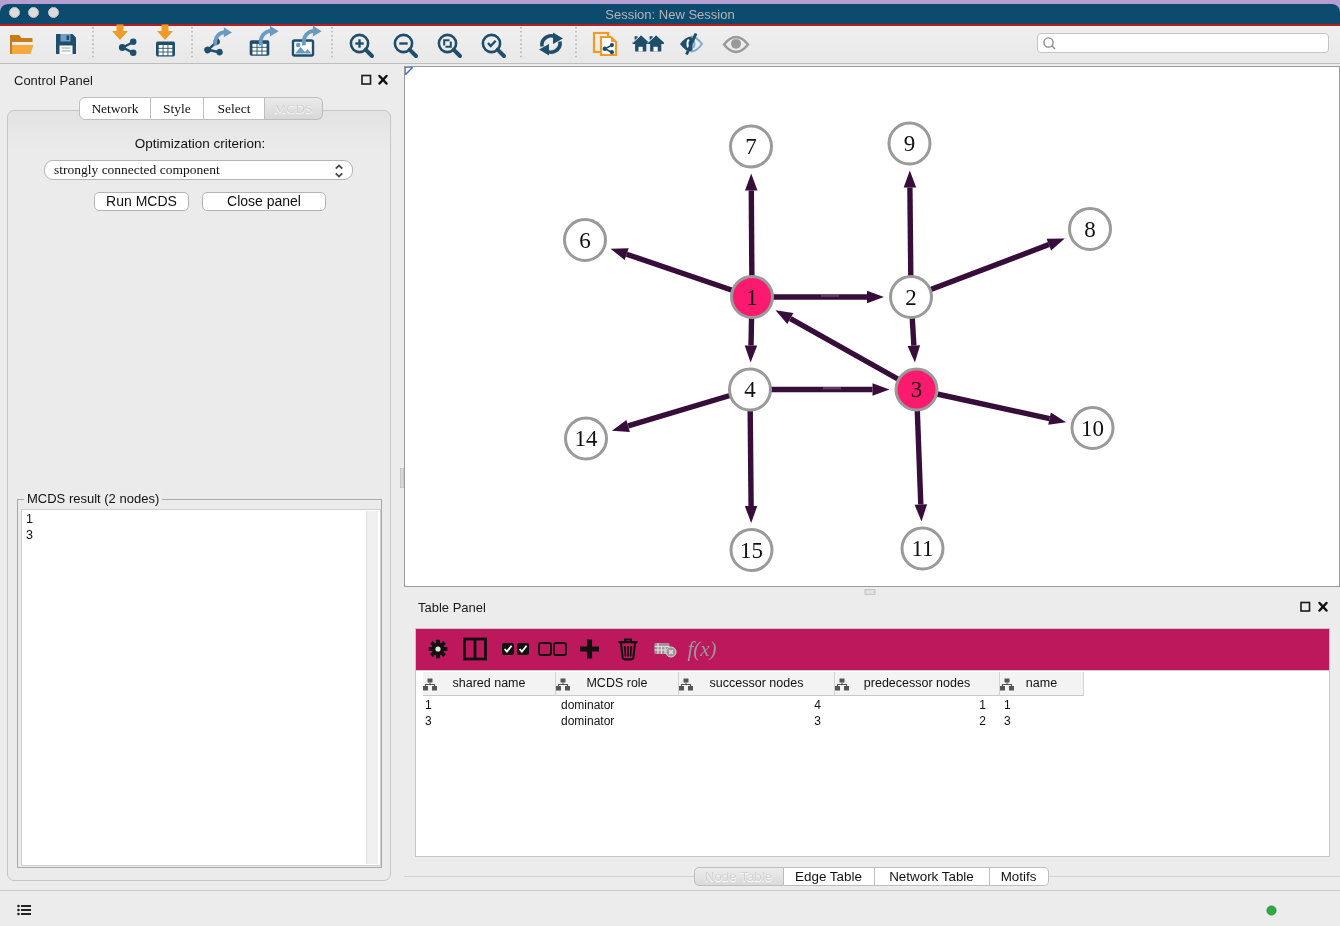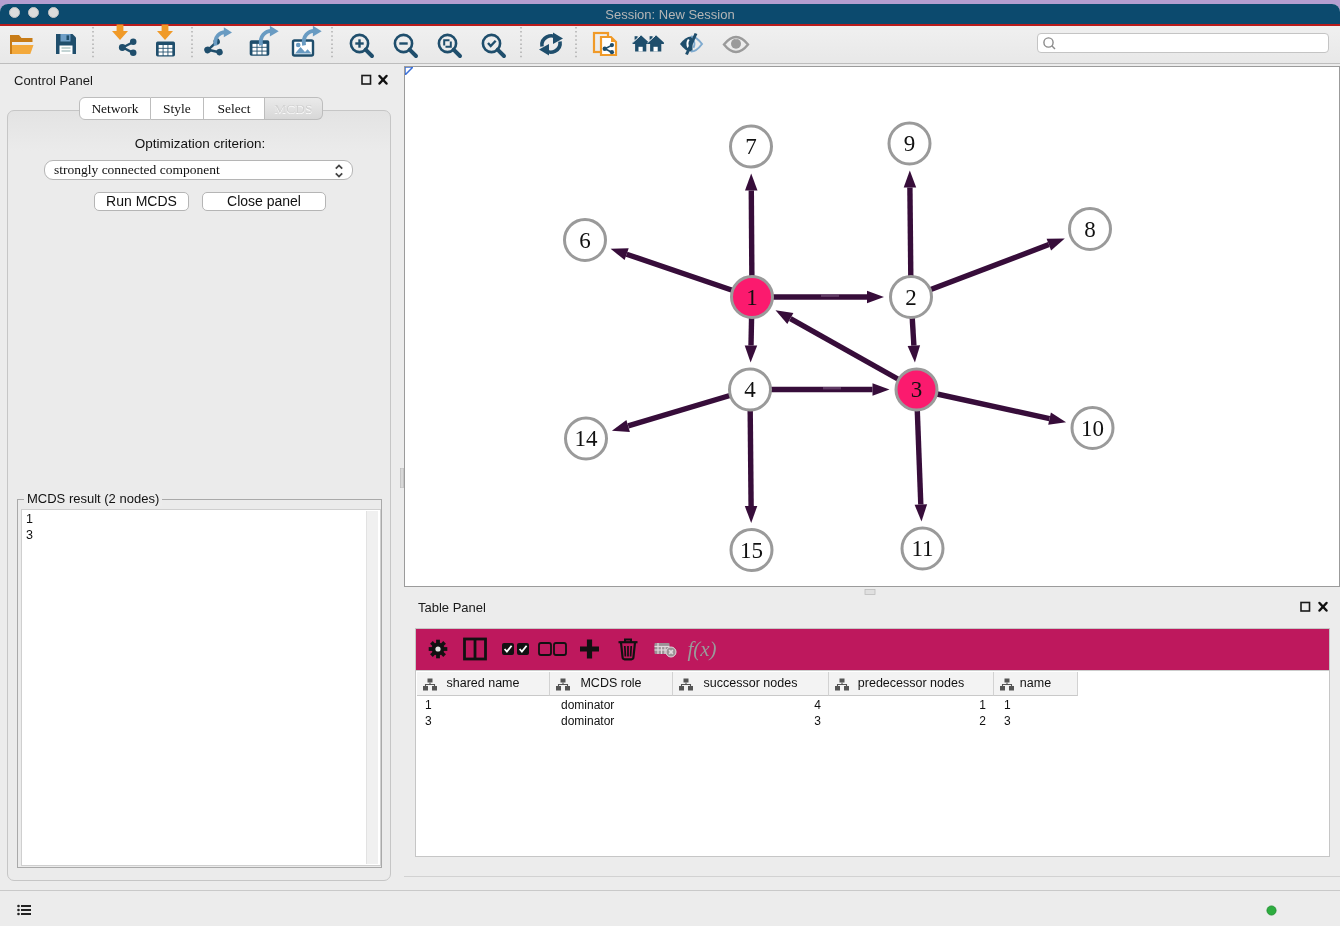--- a/index.html
+++ b/index.html
@@ -23,21 +23,21 @@
 #groupbox { position:absolute; left:17px; top:499px; width:365px; height:369px; border:1px solid #a9a9a9; }
 #grouplabel { position:absolute; left:24px; top:491px; background:#ececec; padding:0 3px; font-size:13px; color:#111; }
 #mcdstext { position:absolute; left:21px; top:509px; width:360px; height:357px; background:#fff; border:1px solid #cfcfcf; font-size:12.5px; color:#111; line-height:15.5px; padding:2px 0 0 4px; }
 #mcdsscroll { position:absolute; right:2px; top:1px; width:12px; height:353px; background:#f0f0f0; border-left:1px solid #e2e2e2; }
 #sccwin { position:absolute; left:404px; top:66px; width:936px; height:521px; border:1px solid #9b9b9b; background:#fff; }
 #scctitle { position:absolute; left:0; top:0; width:934px; height:21px; background:linear-gradient(#f5f5f5,#dcdcdc); border-bottom:1px solid #ababab; }
 #scctitle .t { position:absolute; width:934px; text-align:center; top:3px; font-size:13px; font-weight:bold; color:#2a2a2a; }
 #tablepanel { position:absolute; left:404px; top:598px; width:936px; height:292px; background:#ececec; }
 #tframe { position:absolute; left:11px; top:30px; width:915px; height:229px; border:1px solid #c6c6c6; background:#fff; }
 #ttoolbar { position:absolute; left:0; top:0; width:913px; height:42px; background:#be185d; border-bottom:1px solid #cdcdcd; }
-.th { position:absolute; top:43px; height:24px; background:#f3f3f3; border-right:1px solid #d2d2d2; border-bottom:1px solid #c9c9c9; font-size:12.5px; color:#111; text-align:center; line-height:23px; }
+.th { position:absolute; top:43px; height:24px; background:#f3f3f3; border-right:1px solid #d2d2d2; border-bottom:1px solid #c9c9c9; font-size:12.5px; color:#111; text-align:center; line-height:23px;margin-left:6px; }
 .trow { position:absolute; font-size:12px; color:#111; height:16px; line-height:16px; }
 .btab { font-size:13.4px; color:#111; background:#fff; border:1px solid #bdbdbd; border-left:none; text-align:center; height:19px; line-height:18px; }
 .btab.first { border-left:1px solid #bdbdbd; border-radius:5px 0 0 5px; }
 .btab.last { border-radius:0 5px 5px 0; }
 .btab.sel { background:linear-gradient(#ececec,#dadada); color:#d2d2d2; text-shadow:0 1px 0 #fff; }
 #statusbar { position:absolute; left:0; top:890px; width:1340px; height:36px; background:#ececec; border-top:1px solid #c9c9c9; }
 .sbtn { position:absolute; background:#fff; border:1px solid #b3b3b3; border-radius:8px;margin-top:28px; }
 </style></head><body>
 <div id="win"></div>
 <div id="titlebar">
@@ -411,20 +411,26 @@
       <div class="trow" style="left:257px;top:68px;width:148px;text-align:right;">4</div>
       <div class="trow" style="left:413px;top:68px;width:157px;text-align:right;">1</div>
       <div class="trow" style="left:588px;top:68px;">1</div>
       <div class="trow" style="left:9px;top:84px;">3</div>
       <div class="trow" style="left:145px;top:84px;">dominator</div>
       <div class="trow" style="left:257px;top:84px;width:148px;text-align:right;">3</div>
       <div class="trow" style="left:413px;top:84px;width:157px;text-align:right;">2</div>
       <div class="trow" style="left:588px;top:84px;">3</div>
     </div>
     <div class="abs" style="left:0;top:278px;width:936px;height:1px;background:#d2d2d2;"></div>
+    <div class="tabrow" style="left:289.5px;top:268.5px;">
+      <div class="btab first sel" style="width:90px;">Node Table</div>
+      <div class="btab" style="width:91px;">Edge Table</div>
+      <div class="btab" style="width:115px;">Network Table</div>
+      <div class="btab last" style="width:59px;">Motifs</div>
+    </div>
   </div>
 <div id="statusbar">
     <div class="sbtn" style="left:13px;top:9px;width:22px;height:20px;"></div>
     <svg class="abs" style="left:17px;top:13px;" width="14" height="12" viewBox="0 0 14 12">
       <g fill="#222">
         <circle cx="1.5" cy="2" r="1.3"></circle>
         <circle cx="1.5" cy="6" r="1.3"></circle>
         <circle cx="1.5" cy="10" r="1.3"></circle>
         <rect x="4" y="1" width="10" height="2"></rect>
         <rect x="4" y="5" width="10" height="2"></rect>

